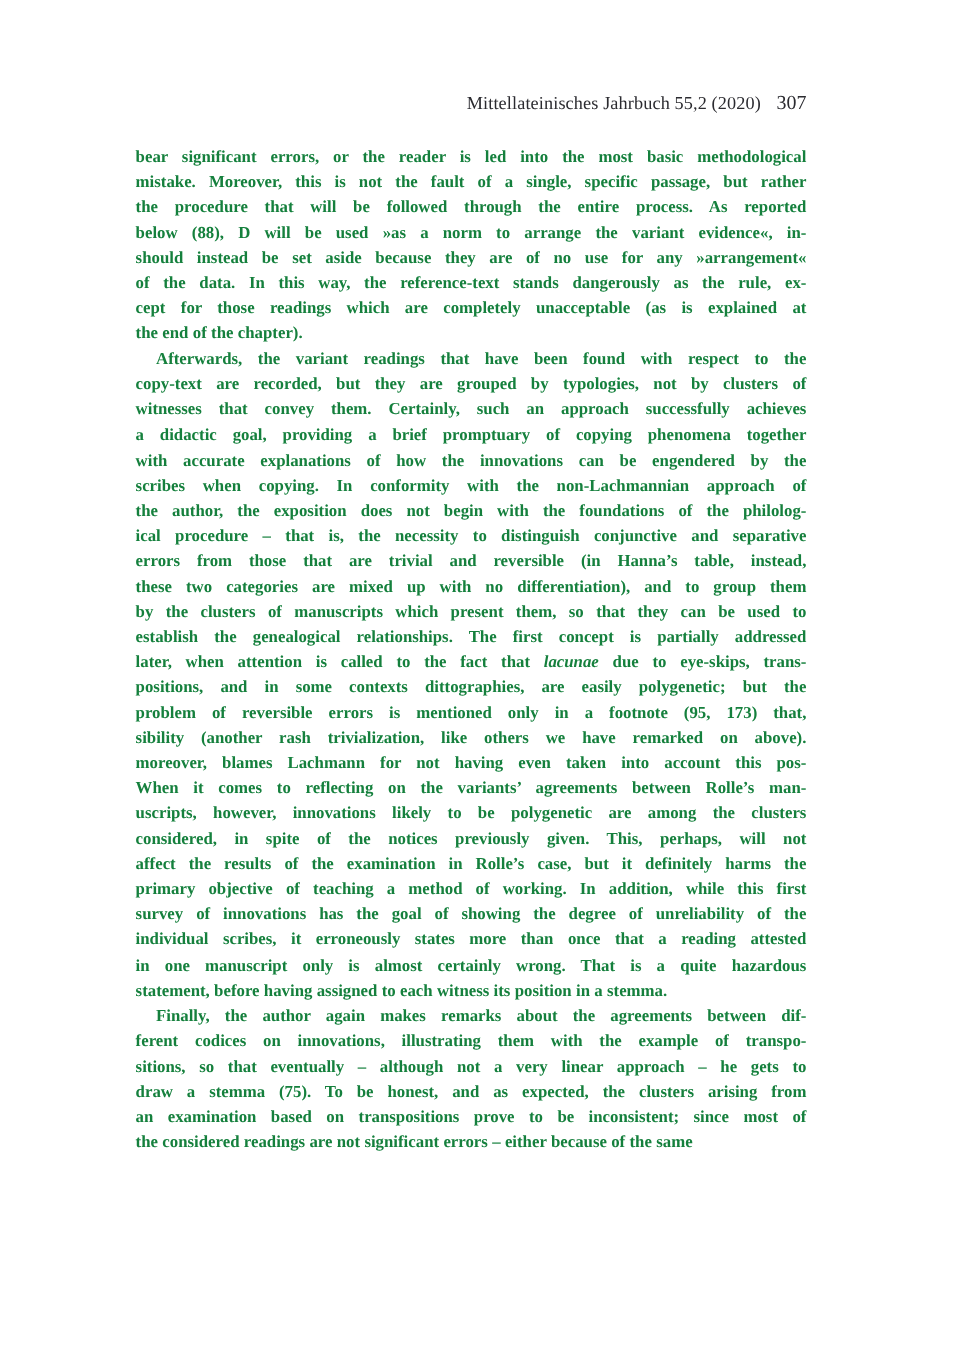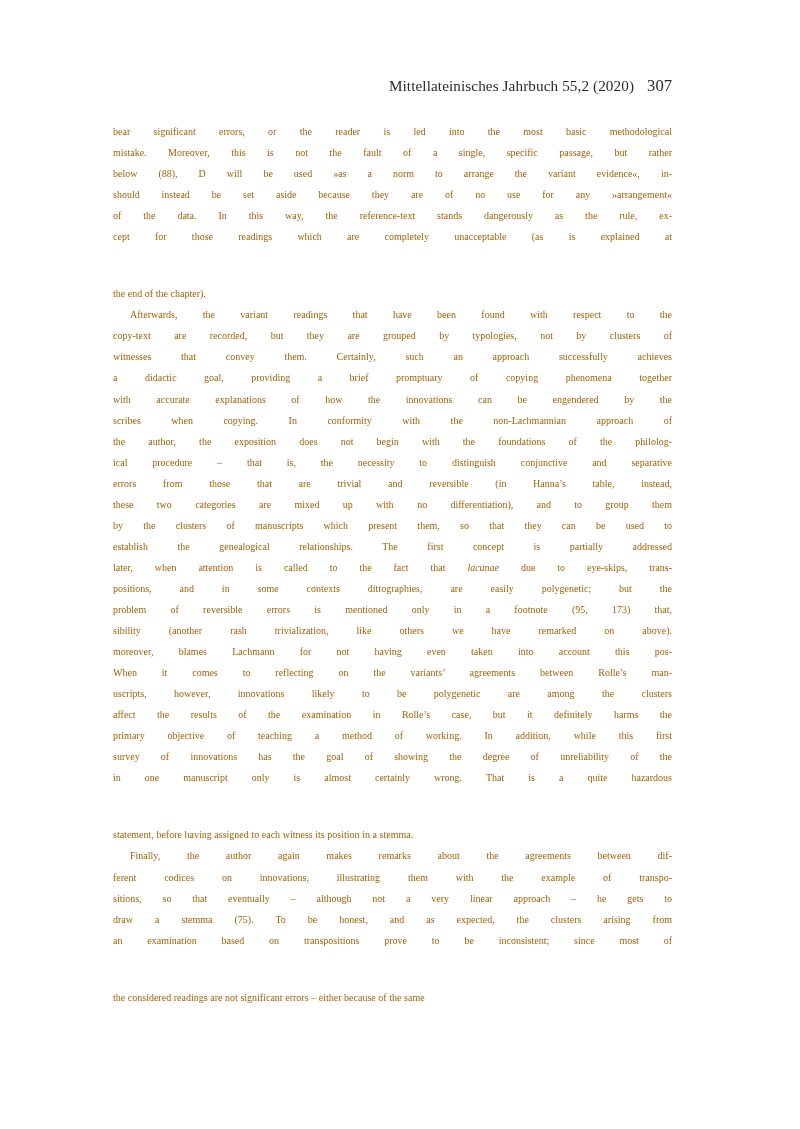--- a/index.html
+++ b/index.html
@@ -50,63 +50,64 @@
   .textblock {
     position: absolute;
     left: 113px;
     top: 121px;
     width: 559px;
   }
 
   p.para {
     margin: 0;
     padding: 0;
-    font-size: 10px;
+    font-size: 14px;
     line-height: 21.05px;
     text-align: justify;
     text-justify: inter-word;
     hyphens: none;
     -webkit-hyphens: none;
     word-spacing: 0.1px;
-    color: #a16207;
+    color: #15803d;
+    font-weight: bold;
   }
   
   p.para .ital {
     font-style: italic;
   }
 
   
   .ln {
     display: block;
     text-align: justify;
     text-align-last: justify;
     white-space: nowrap;
   }
   .ln.last {
     text-align-last: left;
-    margin-top: 36px;
   }
   .ln.first-indent {
     text-indent: 17px;
   }
 </style>
 </head>
 <body>
 
 <div class="page">
 
   <div class="running-head">
     <span class="journal">Mittellateinisches Jahrbuch 55,2 (2020)</span><span class="folio">307</span>
   </div>
 
   <div class="textblock">
 
     <p class="para">
       <span class="ln">bear significant errors, or the reader is led into the most basic methodological</span>
       <span class="ln">mistake. Moreover, this is not the fault of a single, specific passage, but rather</span>
+      <span class="ln">the procedure that will be followed through the entire process. As reported</span>
       <span class="ln">below (88), D will be used »as a norm to arrange the variant evidence«, in-</span>
       <span class="ln">should instead be set aside because they are of no use for any »arrangement«</span>
       <span class="ln">of the data. In this way, the reference-text stands dangerously as the rule, ex-</span>
       <span class="ln">cept for those readings which are completely unacceptable (as is explained at</span>
       <span class="ln last">the end of the chapter).</span>
     </p>
 
     <p class="para">
       <span class="ln first-indent">Afterwards, the variant readings that have been found with respect to the</span>
       <span class="ln">copy-text are recorded, but they are grouped by typologies, not by clusters of</span>
@@ -120,23 +121,25 @@
       <span class="ln">these two categories are mixed up with no differentiation), and to group them</span>
       <span class="ln">by the clusters of manuscripts which present them, so that they can be used to</span>
       <span class="ln">establish the genealogical relationships. The first concept is partially addressed</span>
       <span class="ln" id="line-lacunae">later, when attention is called to the fact that <span class="ital">lacunae</span> due to eye-skips, trans-</span>
       <span class="ln">positions, and in some contexts dittographies, are easily polygenetic; but the</span>
       <span class="ln">problem of reversible errors is mentioned only in a footnote (95, 173) that,</span>
       <span class="ln">sibility (another rash trivialization, like others we have remarked on above).</span>
       <span class="ln">moreover, blames Lachmann for not having even taken into account this pos-</span>
       <span class="ln">When it comes to reflecting on the variants’ agreements between Rolle’s man-</span>
       <span class="ln">uscripts, however, innovations likely to be polygenetic are among the clusters</span>
+      <span class="ln">considered, in spite of the notices previously given. This, perhaps, will not</span>
       <span class="ln">affect the results of the examination in Rolle’s case, but it definitely harms the</span>
       <span class="ln">primary objective of teaching a method of working. In addition, while this first</span>
       <span class="ln">survey of innovations has the goal of showing the degree of unreliability of the</span>
+      <span class="ln">individual scribes, it erroneously states more than once that a reading attested</span>
       <span class="ln">in one manuscript only is almost certainly wrong. That is a quite hazardous</span>
       <span class="ln last">statement, before having assigned to each witness its position in a stemma.</span>
     </p>
 
     <p class="para">
       <span class="ln first-indent">Finally, the author again makes remarks about the agreements between dif-</span>
       <span class="ln">ferent codices on innovations, illustrating them with the example of transpo-</span>
       <span class="ln">sitions, so that eventually – although not a very linear approach – he gets to</span>
       <span class="ln">draw a stemma (75). To be honest, and as expected, the clusters arising from</span>
       <span class="ln">an examination based on transpositions prove to be inconsistent; since most of</span>

